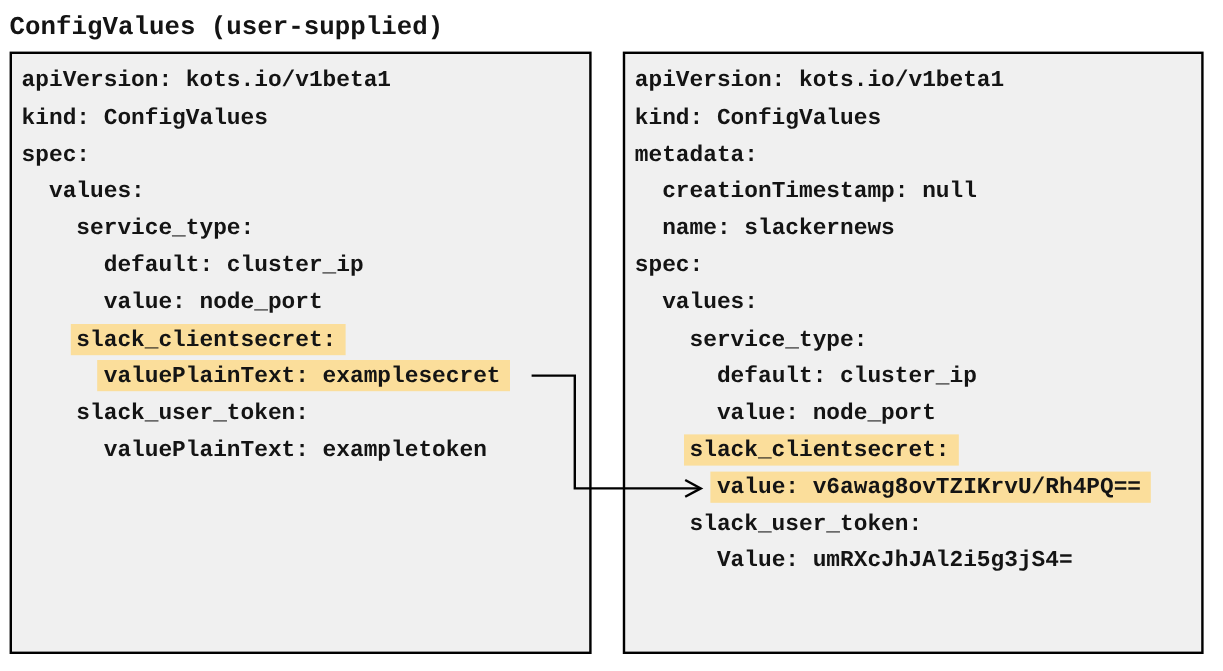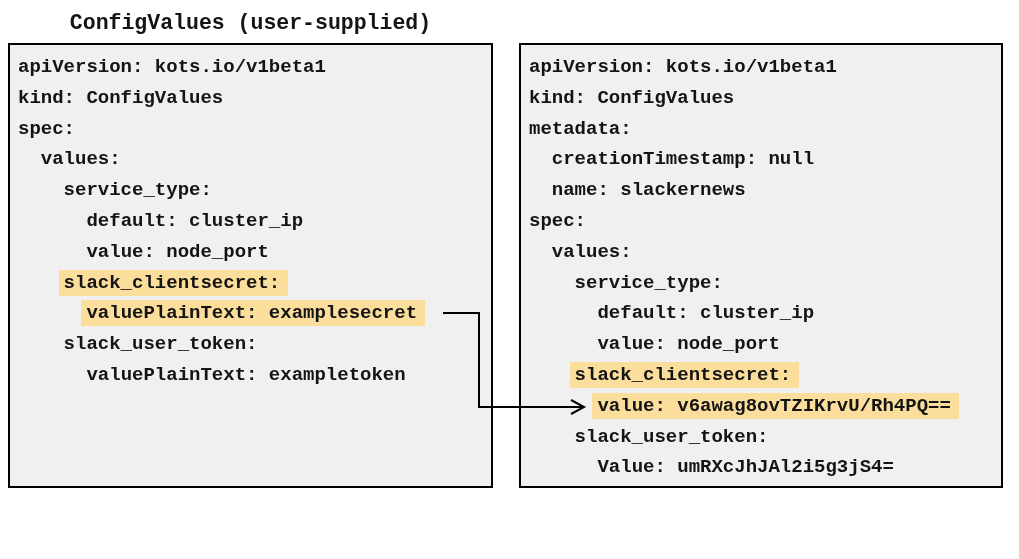--- a/index.html
+++ b/index.html
@@ -14,33 +14,32 @@
     width: 1019px; height: 559px;
     background: var(--page_bg);
     font-family: "Liberation Mono", "DejaVu Sans Mono", monospace;
     overflow: hidden;
   }
   .stage { position: relative; width: 1019px; height: 559px; }
 
   .panel-title {
     position: absolute;
     top: 11px;
-    text-align: center;
     font-size: 21.5px;
     font-weight: 700;
     color: var(--text);
     white-space: pre;
   }
   .panel-title.left  { left: 8px;   width: 485px; }
   .panel-title.right { left: 519px; width: 484px; }
 
   .panel {
     position: absolute;
     top: 43px;
-    height: 445px;
+    height: 502px;
     background: var(--panel_bg);
     border: 2px solid var(--border);
   }
   .panel.left  { left: 8px;   width: 485px; }
   .panel.right { left: 519px; width: 484px; }
 
   .code {
     padding: 7px 0 0 8px;
     font-size: 19px;
     font-weight: 700;

